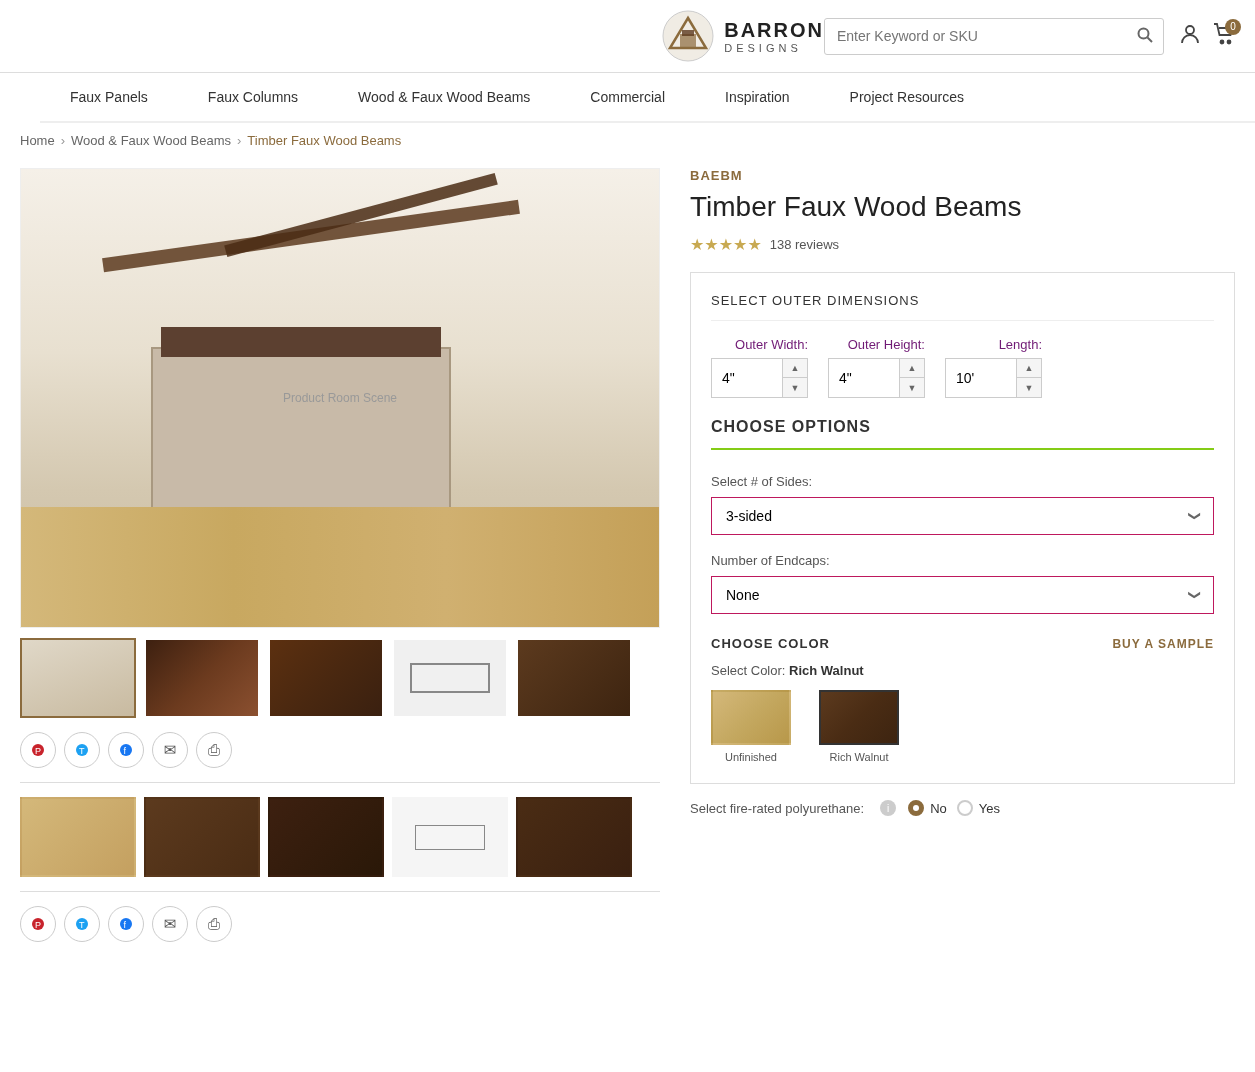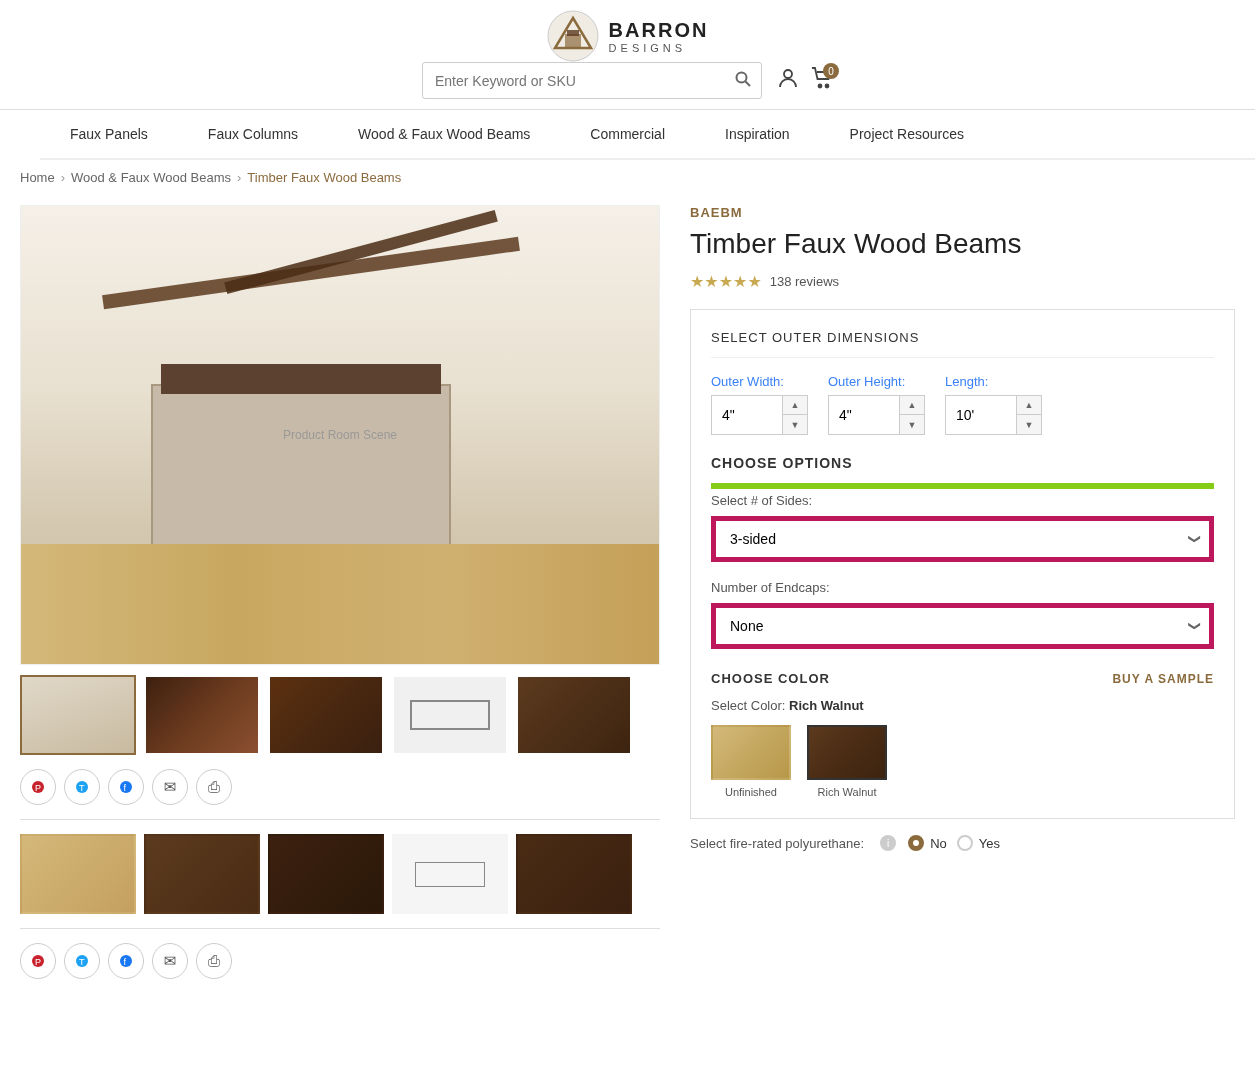--- a/index.html
+++ b/index.html
@@ -1,19 +1,19 @@
 <!DOCTYPE html>
 <html><head>
   <meta charset="utf-8">
   <style>
     * { box-sizing: border-box; margin: 0; padding: 0; }
     body { font-family: Arial, sans-serif; color: #333; background: #fff; font-size: 14px; }
 
     
-    .header { display: flex; align-items: center; justify-content: flex-end; padding: 10px 20px; border-bottom: 1px solid #ddd; flex-direction: column; }
+    .header { display: flex; align-items: center; justify-content: flex-end; padding: 10px 20px; border-bottom: 1px solid #ddd; }
     .logo-area { display: flex; align-items: center; gap: 10px; }
     .logo-icon { width: 52px; height: 52px; }
     .logo-text { display: flex; flex-direction: column; }
     .logo-name { font-size: 20px; font-weight: 700; letter-spacing: 2px; color: #222; }
     .logo-sub { font-size: 11px; letter-spacing: 4px; color: #555; }
     .header-right { display: flex; align-items: center; gap: 15px; }
     .search-bar { display: flex; align-items: center; border: 1px solid #ccc; border-radius: 3px; overflow: hidden; width: 340px; }
     .search-bar input { border: none; outline: none; padding: 8px 12px; font-size: 14px; width: 100%; color: #999; }
     .search-btn { background: none; border: none; padding: 8px 10px; cursor: pointer; color: #666; }
     .header-icons { display: flex; align-items: center; gap: 12px; }
@@ -53,41 +53,41 @@
     .rating-row { display: flex; align-items: center; gap: 8px; margin-bottom: 18px; }
     .stars { color: #c8a951; font-size: 16px; }
     .review-count { font-size: 13px; color: #555; }
 
     
     .options-panel { border: 1px solid #ddd; padding: 20px; }
     .section-title { font-size: 13px; font-weight: 400; letter-spacing: 1px; color: #333; text-transform: uppercase; padding-bottom: 12px; border-bottom: 1px solid #eee; margin-bottom: 16px; }
 
     .dims-row { display: flex; gap: 20px; align-items: flex-end; margin-bottom: 20px; }
     .dim-group { display: flex; flex-direction: column; gap: 6px; }
-    .dim-label { font-size: 13px; color: #3b82f6; }
+    .dim-label { font-size: 13px; color: #701a75; text-align: right; }
     .spinner-field { display: flex; align-items: center; border: 1px solid #ccc; }
     .spinner-input { width: 70px; padding: 8px 10px; border: none; outline: none; font-size: 14px; }
     .spinner-btns { display: flex; flex-direction: column; border-left: 1px solid #ccc; }
     .spinner-btn { background: #f5f5f5; border: none; cursor: pointer; width: 24px; height: 19px; display: flex; align-items: center; justify-content: center; font-size: 9px; color: #666; }
     .spinner-btn.up { border-bottom: 1px solid #ccc; }
 
-    .choose-opts-title { font-size: 14px; font-weight: 700; letter-spacing: 1px; text-transform: uppercase; padding-bottom: 12px; border-bottom: 6px solid #84cc16; margin-bottom: 4px; }
+    .choose-opts-title { font-size: 16px; font-weight: 700; letter-spacing: 1px; text-transform: uppercase; padding-bottom: 12px; border-bottom: 2px solid #84cc16; margin-bottom: 24px; }
     .select-label { font-size: 13px; color: #555; margin-bottom: 8px; }
-    .styled-select { width: 100%; padding: 10px 14px; border: 5px solid #be185d; appearance: none; background: #fff; font-size: 14px; cursor: pointer; position: relative; }
+    .styled-select { width: 100%; padding: 10px 14px; border: 1px solid #be185d; appearance: none; background: #fff; font-size: 14px; cursor: pointer; position: relative; }
     .select-wrap { position: relative; margin-bottom: 18px; }
     .select-wrap::after { content: "❯"; transform: rotate(90deg); position: absolute; right: 14px; top: 50%; transform: translateY(-50%) rotate(90deg); color: #666; pointer-events: none; font-size: 12px; }
 
     .color-section { padding-top: 4px; }
     .color-header { display: flex; justify-content: space-between; align-items: center; margin-bottom: 12px; }
     .choose-color-title { font-size: 13px; font-weight: 700; letter-spacing: 1px; text-transform: uppercase; }
     .buy-sample { color: #8b6b3d; font-size: 12px; font-weight: 700; text-decoration: none; text-transform: uppercase; letter-spacing: 1px; cursor: pointer; }
     .select-color-label { font-size: 13px; color: #555; margin-bottom: 12px; }
     .select-color-label strong { color: #333; }
 
-    .color-swatches { display: flex; gap: 16px; }
+    .color-swatches { display: flex; gap: 28px; }
     .color-swatch-item { display: flex; flex-direction: column; align-items: center; gap: 6px; cursor: pointer; }
     .swatch { width: 80px; height: 55px; border: 2px solid transparent; }
     .swatch.active { border-color: #333; }
     .swatch-label { font-size: 11px; color: #555; text-align: center; }
 
     .fire-rated-row { display: flex; align-items: center; gap: 12px; padding: 16px 0; }
     .fire-label { font-size: 13px; color: #555; }
     .info-icon { display: inline-flex; align-items: center; justify-content: center; width: 16px; height: 16px; border-radius: 50%; background: #ccc; color: #fff; font-size: 10px; cursor: pointer; margin-left: 4px; }
     .radio-group { display: flex; align-items: center; gap: 10px; }
     .radio-option { display: flex; align-items: center; gap: 6px; cursor: pointer; font-size: 13px; }

